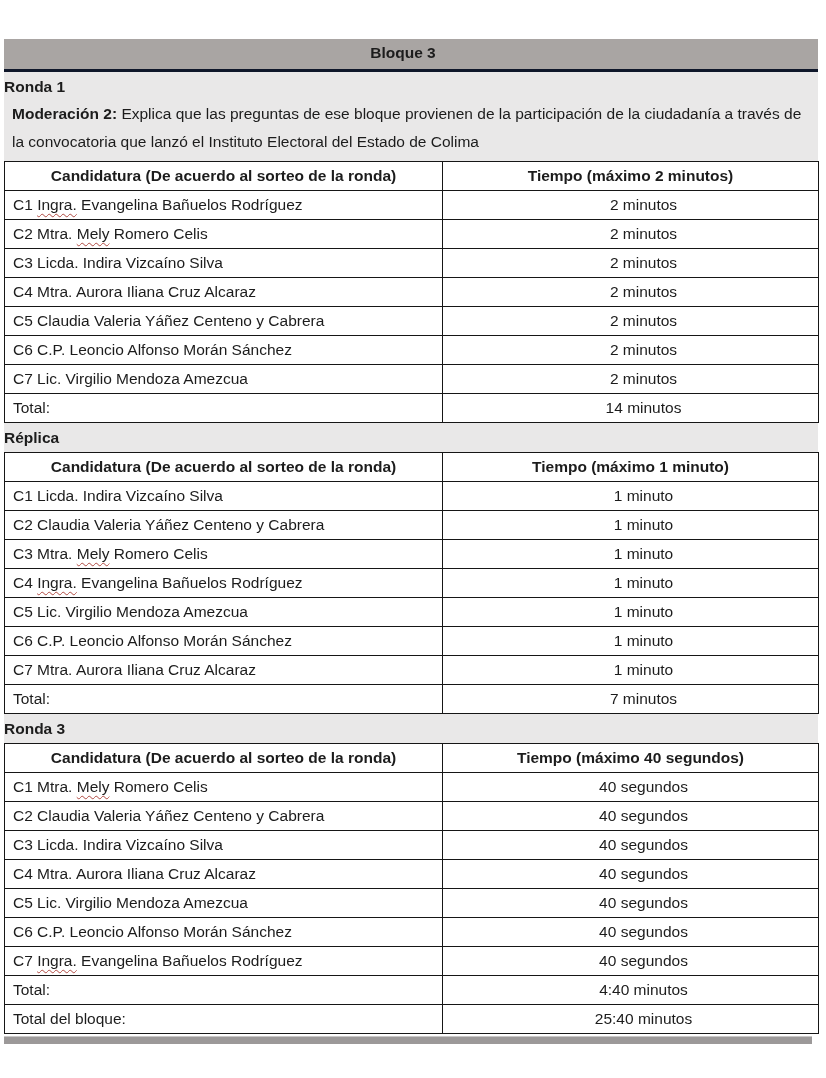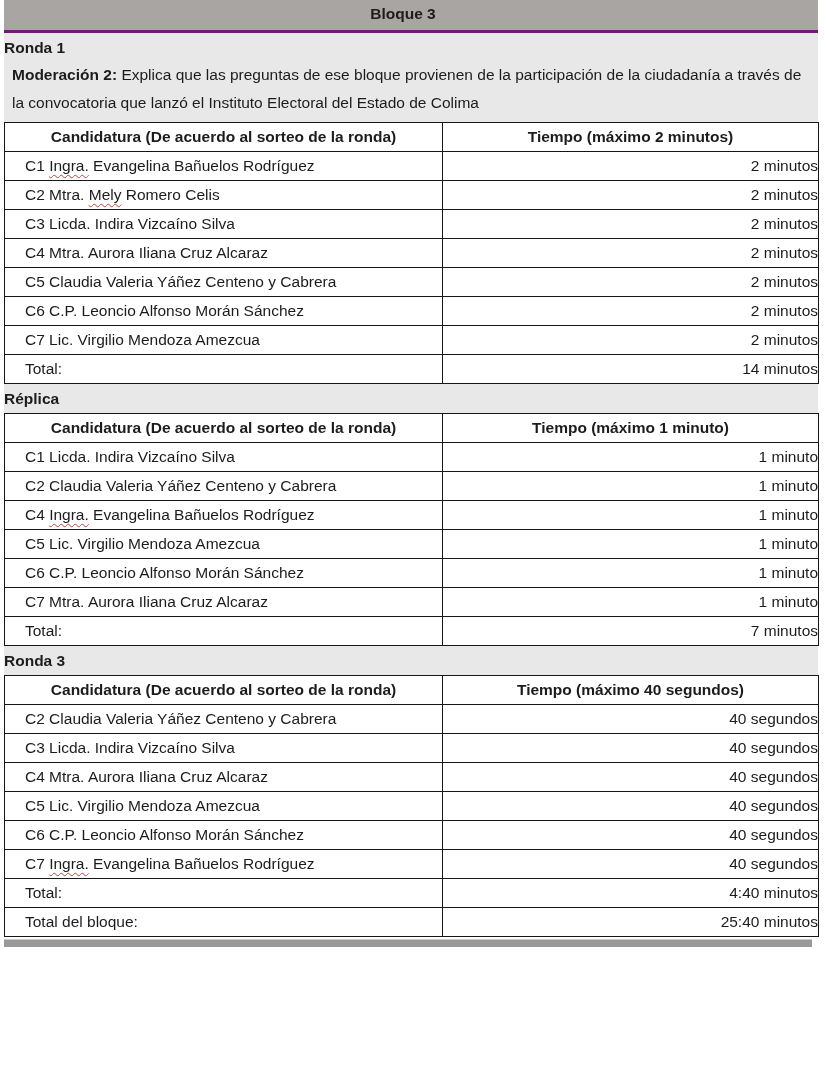--- a/index.html
+++ b/index.html
@@ -9,22 +9,23 @@
     color:#1c1c1c;
     height:1078px;
     overflow:hidden;
   }
   .page {
     width:814px;
     margin-left:4px;
   }
   .top-band {
     background:#a9a5a3;
-    border-bottom:3px solid #701a75;
+    border-bottom:3px solid #0f172a;
     padding:1px 16px 3px 0;
+    margin-top:39px;
   }
   .top-band .line {
     text-align:center;
     font-weight:bold;
     font-size:15.5px;
     line-height:26px;
   }
   .section-band {
     background:#e9e8e8;
     padding:1px 0;
@@ -54,22 +55,22 @@
     height:29px;
     vertical-align:middle;
     white-space:nowrap;
     overflow:hidden;
   }
   table.schedule th {
     font-weight:bold;
     text-align:center;
     padding:0 14px;
   }
-  table.schedule td.cell-name  { text-align:left; padding-left:20px; }
-  table.schedule td.cell-time  { text-align:right; padding-left:26px; }
+  table.schedule td.cell-name  { text-align:left; padding-left:8px; }
+  table.schedule td.cell-time  { text-align:center; padding-left:26px; }
   col.col-name { width:438px; }
   col.col-time { width:376px; }
   .misspelled {
     text-decoration:underline;
     text-decoration-style:wavy;
     text-decoration-color:#b04a42;
     text-decoration-thickness:1px;
     text-underline-offset:3px;
   }
   .footer-band {
@@ -173,20 +174,24 @@
   <tr>
     <td class="cell-name"><span class="seg-pre">C1 Licda. Indira Vizcaíno Silva</span></td>
     <td class="cell-time">1 minuto</td>
   </tr>
 
   <tr>
     <td class="cell-name"><span class="seg-pre">C2 Claudia Valeria Yáñez Centeno y Cabrera</span></td>
     <td class="cell-time">1 minuto</td>
   </tr>
 
+  <tr>
+    <td class="cell-name"><span class="seg-pre">C3 Mtra. </span><span class="seg-mark misspelled">Mely</span><span class="seg-post"> Romero Celis</span></td>
+    <td class="cell-time">1 minuto</td>
+  </tr>
 
   <tr>
     <td class="cell-name"><span class="seg-pre">C4 </span><span class="seg-mark misspelled">Ingra.</span><span class="seg-post"> Evangelina Bañuelos Rodríguez</span></td>
     <td class="cell-time">1 minuto</td>
   </tr>
 
   <tr>
     <td class="cell-name"><span class="seg-pre">C5 Lic. Virgilio Mendoza Amezcua</span></td>
     <td class="cell-time">1 minuto</td>
   </tr>
@@ -219,20 +224,24 @@
             <col class="col-name">
             <col class="col-time">
           </colgroup>
       <thead>
         <tr>
           <th class="hdr-candidate">Candidatura (De acuerdo al sorteo de la ronda)</th>
           <th class="hdr-time">Tiempo (máximo 40 segundos)</th>
         </tr>
       </thead>
       <tbody>
+  <tr>
+    <td class="cell-name"><span class="seg-pre">C1 Mtra. </span><span class="seg-mark misspelled">Mely</span><span class="seg-post"> Romero Celis</span></td>
+    <td class="cell-time">40 segundos</td>
+  </tr>
 
   <tr>
     <td class="cell-name"><span class="seg-pre">C2 Claudia Valeria Yáñez Centeno y Cabrera</span></td>
     <td class="cell-time">40 segundos</td>
   </tr>
 
   <tr>
     <td class="cell-name"><span class="seg-pre">C3 Licda. Indira Vizcaíno Silva</span></td>
     <td class="cell-time">40 segundos</td>
   </tr>

